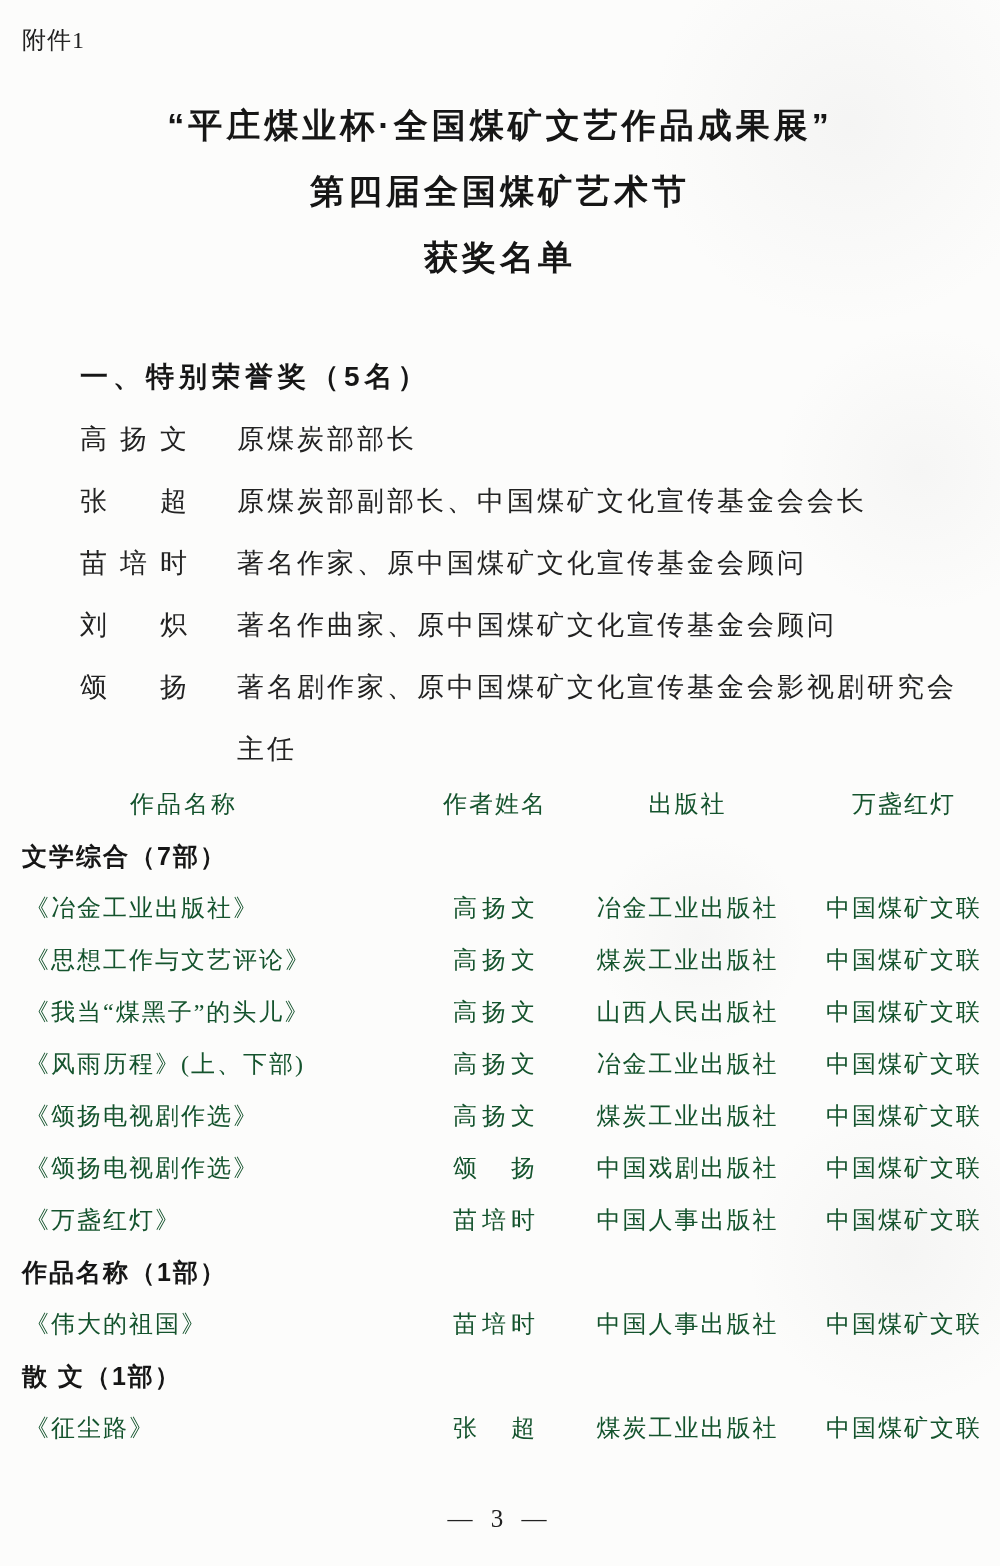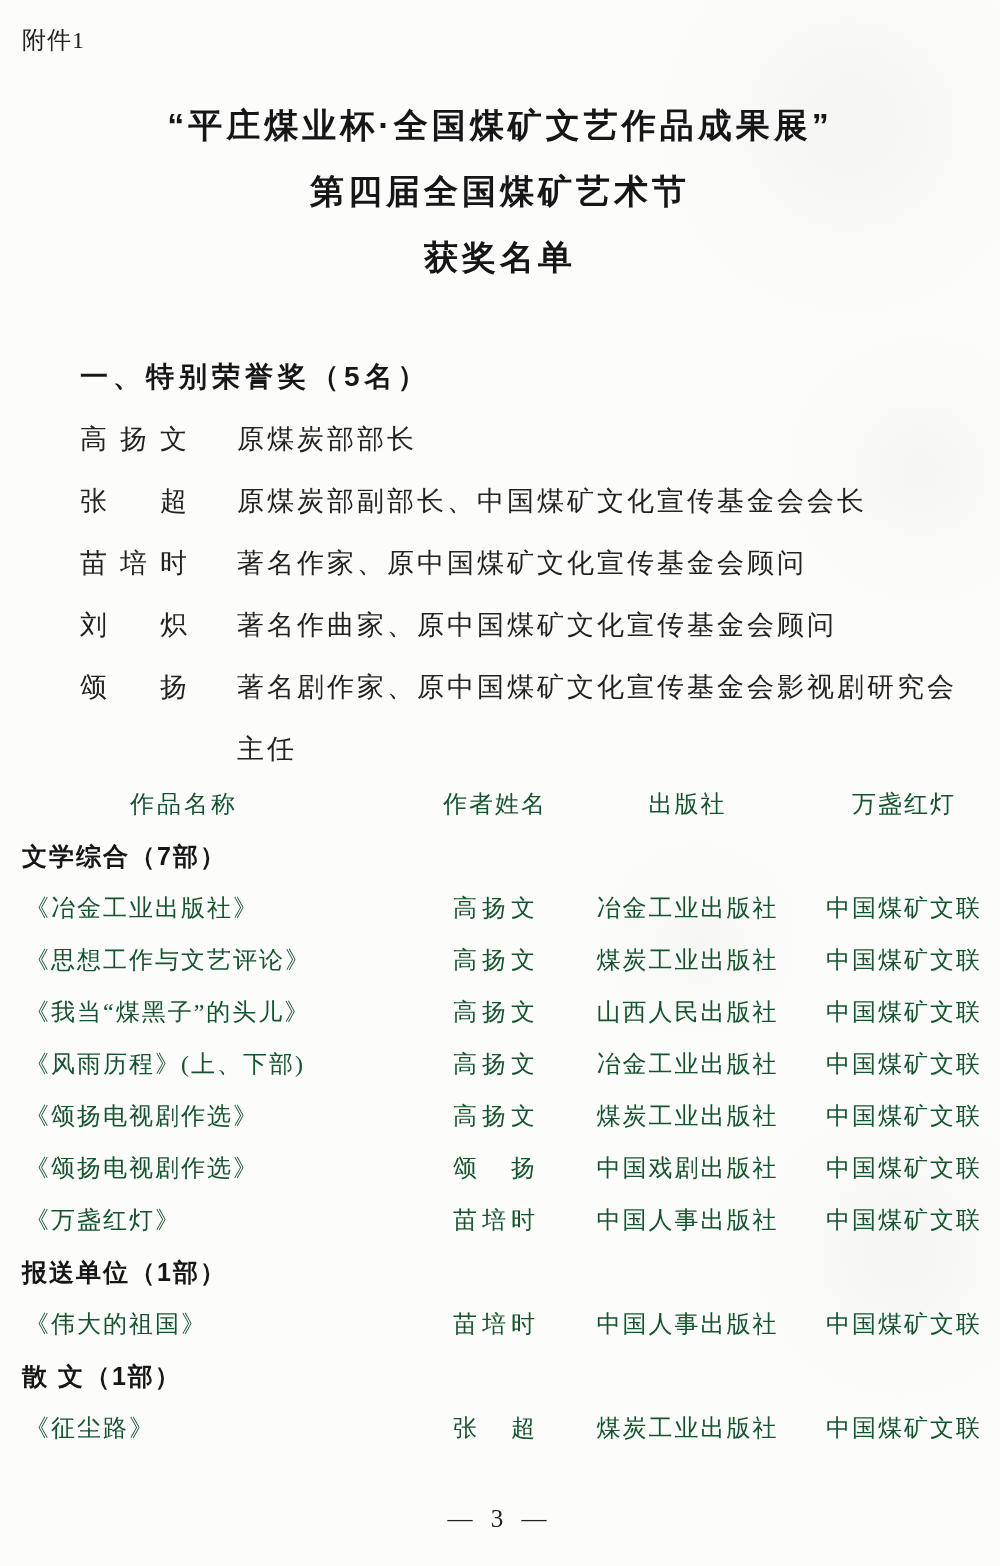--- a/index.html
+++ b/index.html
@@ -166,21 +166,21 @@
       <span class="c-pub">中国戏剧出版社</span>
       <span class="c-unit">中国煤矿文联</span>
     </div>
     <div class="trow">
       <span class="c-title">《万盏红灯》</span>
       <span class="c-author"><span class="spread">苗培时</span></span>
       <span class="c-pub">中国人事出版社</span>
       <span class="c-unit">中国煤矿文联</span>
     </div>
 
-    <div class="cat-row">报送单位（1部）</div>
+    <div class="cat-row">作品名称（1部）</div>
 
     <div class="trow">
       <span class="c-title">《伟大的祖国》</span>
       <span class="c-author"><span class="spread">苗培时</span></span>
       <span class="c-pub">中国人事出版社</span>
       <span class="c-unit">中国煤矿文联</span>
     </div>
 
     <div class="cat-row">散 文（1部）</div>
 

